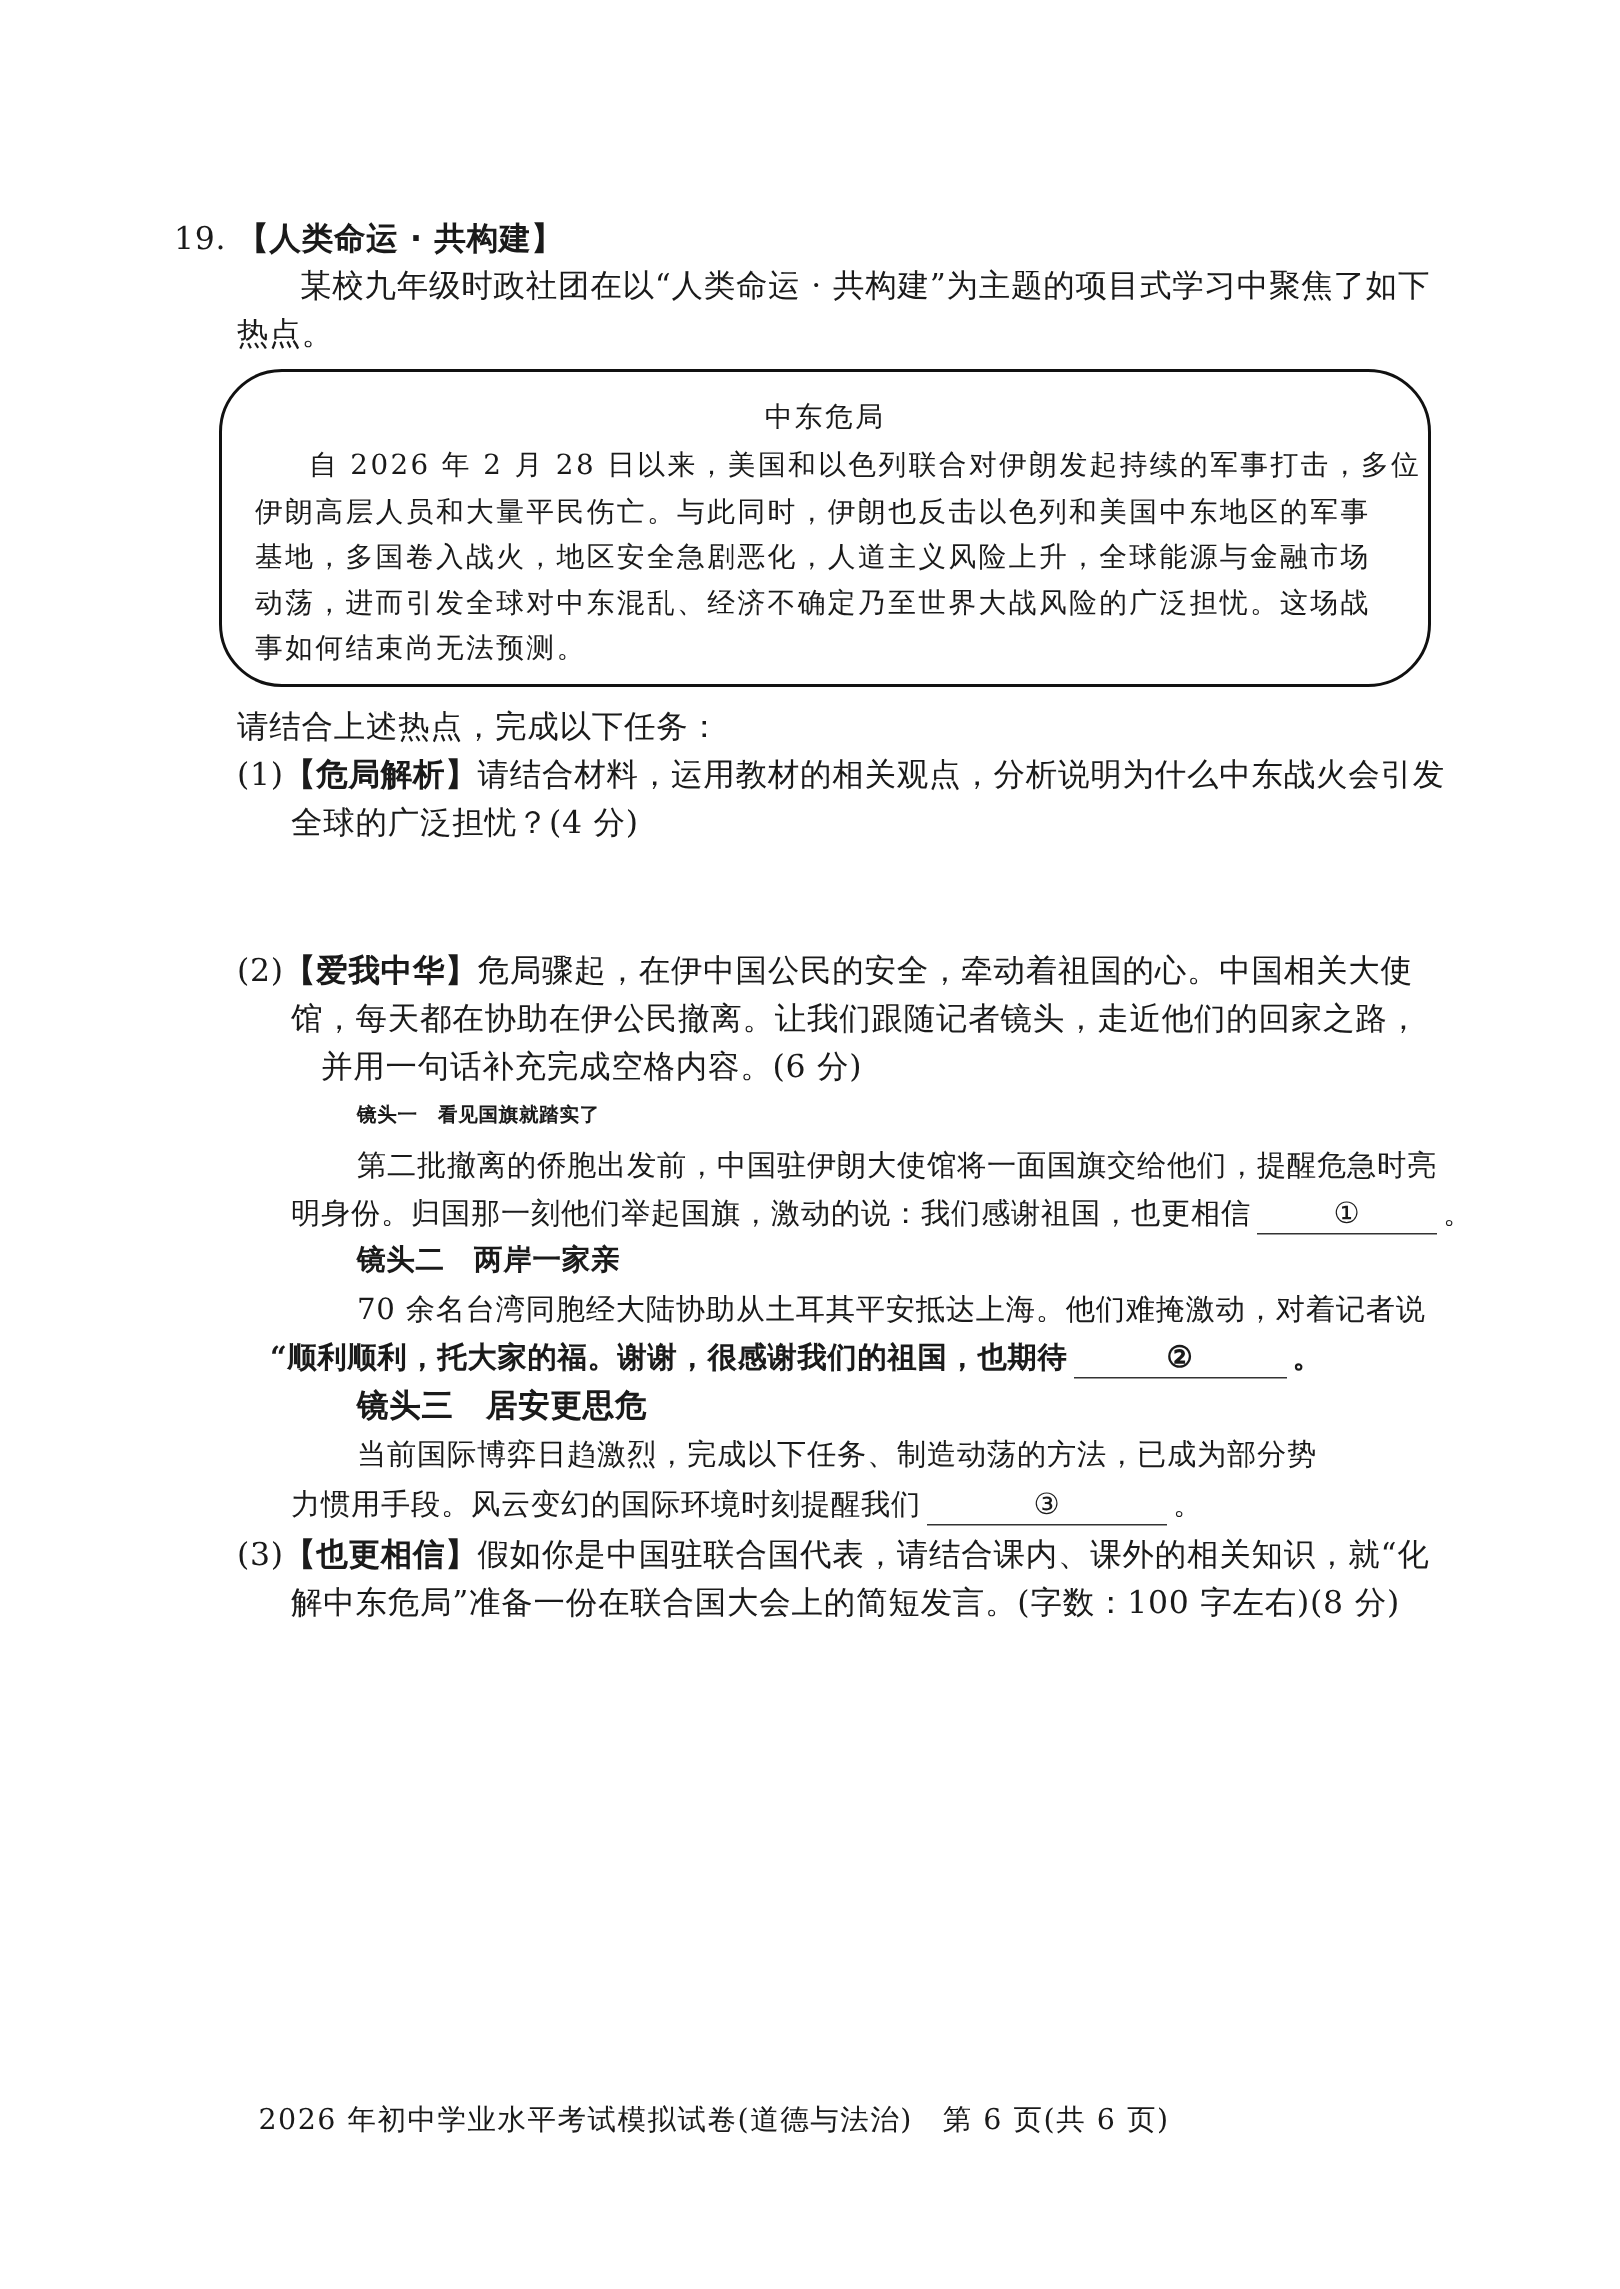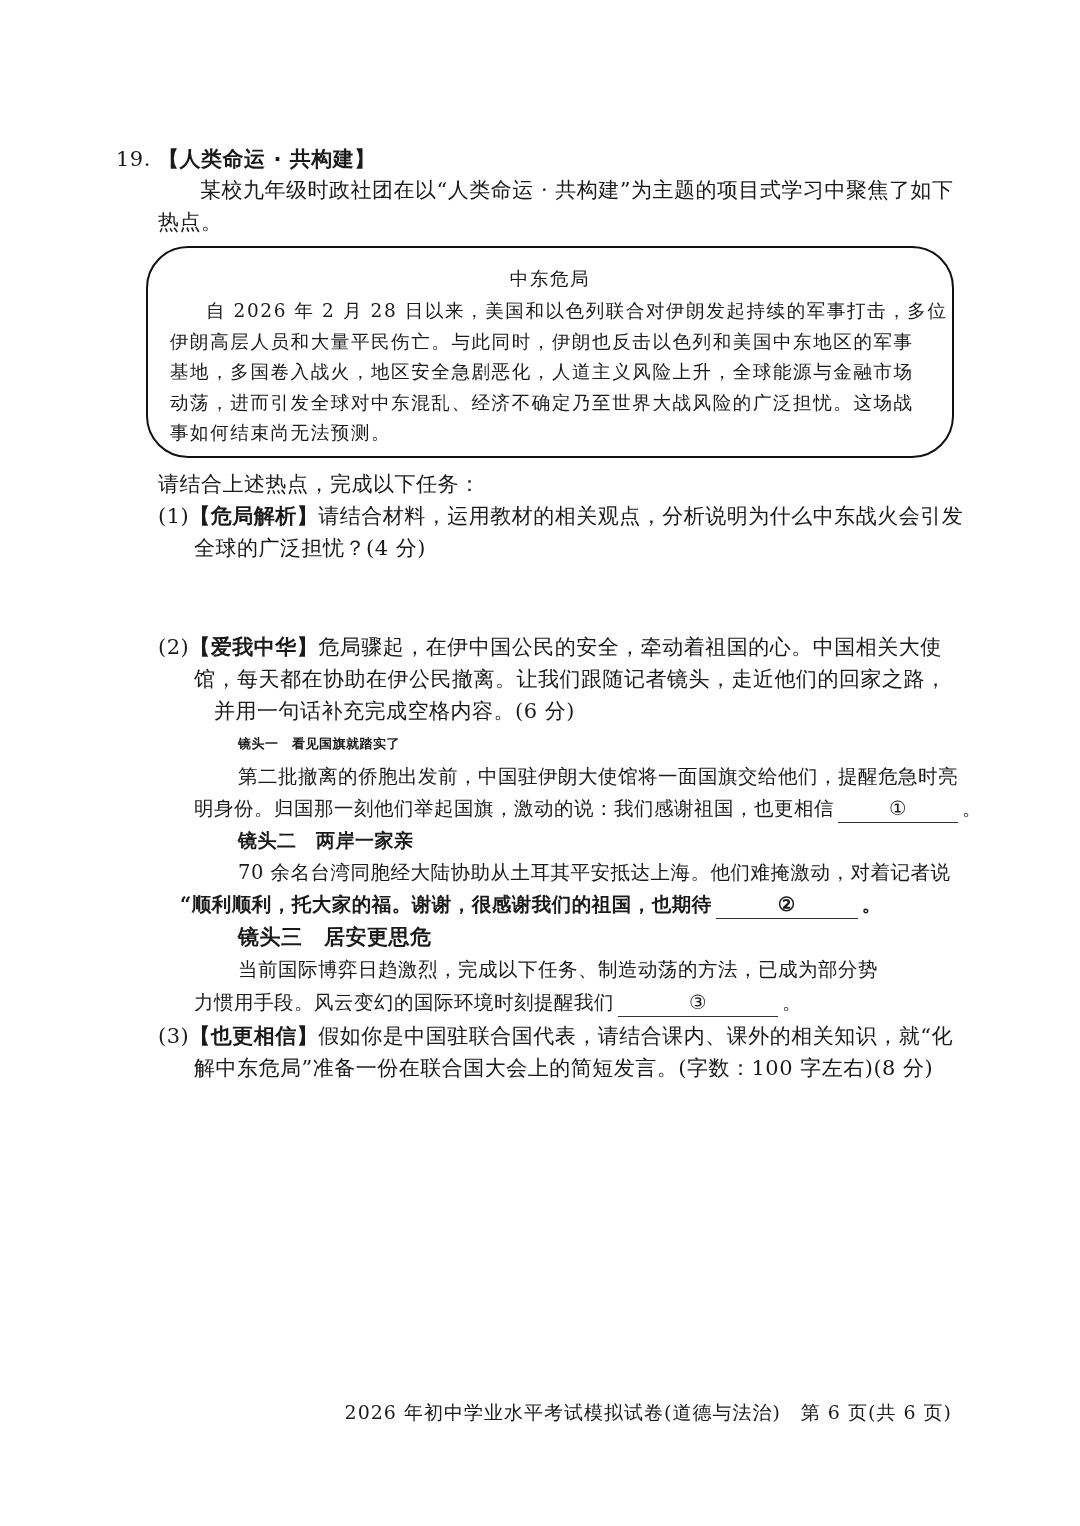--- a/index.html
+++ b/index.html
@@ -62,13 +62,13 @@
 <div class="abs t" style="left:238px;top:953px;font-size:19.5px;">当前国际博弈日趋激烈，完成以下任务、制造动荡的方法，已成为部分势</div>
 <div class="abs t" style="left:194px;top:986px;font-size:19.5px;">
   <span>力惯用手段。风云变幻的国际环境时刻提醒我们</span><span class="blank" style="width:160px;">③</span><span>。</span>
 </div>
 
 <div class="abs t" style="left:158px;top:1019px;">
   <span>(3)</span><span class="b">【也更相信】</span><span>假如你是中国驻联合国代表，请结合课内、课外的相关知识，就“化</span>
 </div>
 <div class="abs t" style="left:194px;top:1051px;">解中东危局”准备一份在联合国大会上的简短发言。(字数：100 字左右)(8 分)</div>
 
-<div class="abs footer" style="left:0;width:952px;text-align:right;top:1400px;">2026 年初中学业水平考试模拟试卷(道德与法治)　第 6 页(共 6 页)</div>
+<div class="abs footer" style="left:0;width:952px;text-align:center;top:1400px;">2026 年初中学业水平考试模拟试卷(道德与法治)　第 6 页(共 6 页)</div>
 
 </body></html>

